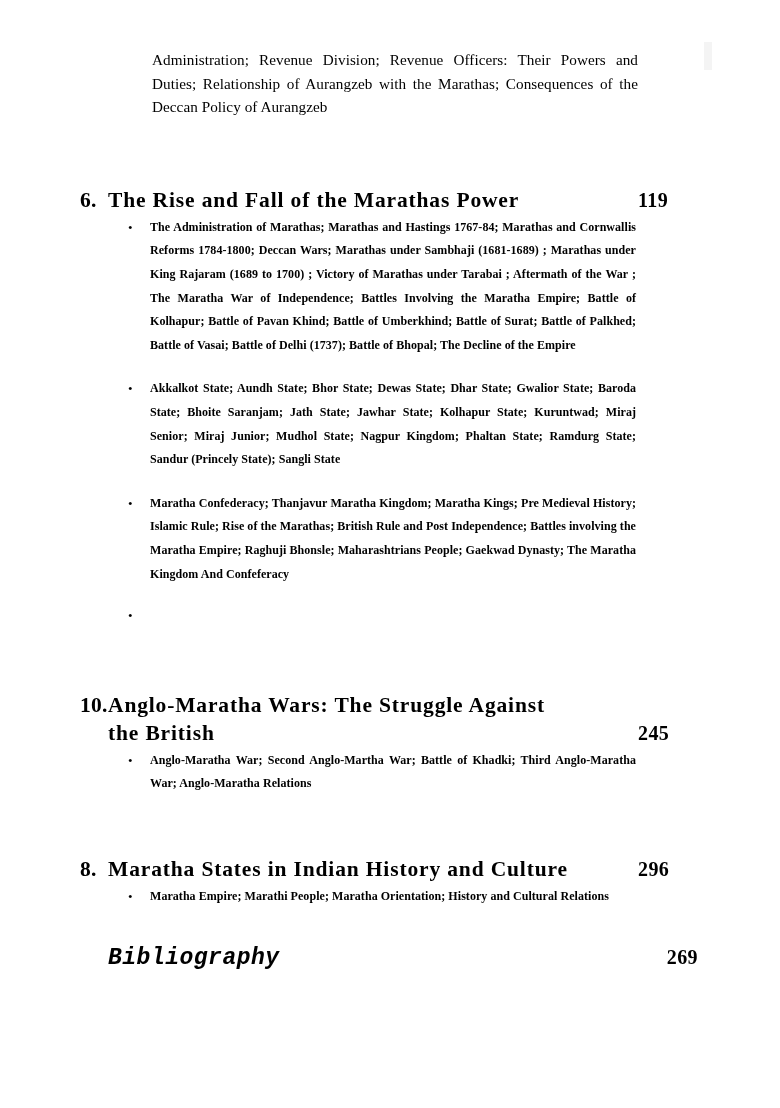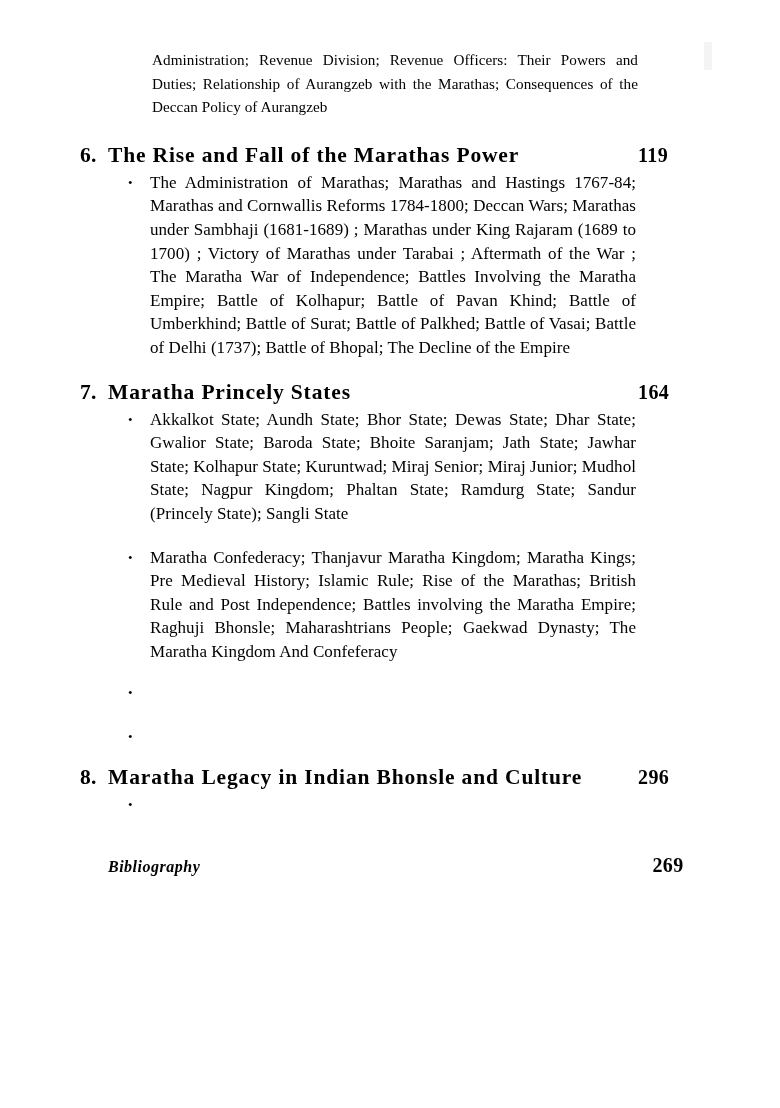--- a/index.html
+++ b/index.html
@@ -60,20 +60,21 @@
 
   
   .entry {
     position: relative;
   }
 
   .head-row {
     display: flex;
     align-items: flex-start;
     justify-content: space-between;
+    margin-top: 45px;
   }
 
   .head-title {
     font-weight: bold;
     font-size: 21.5px;
     line-height: 28px;
     letter-spacing: 0.85px;
     padding-left: 0;
     text-indent: 0;
     flex: 0 1 auto;
@@ -118,48 +119,50 @@
   .bullet {
     flex: 0 0 22px;
     font-size: 13px;
     line-height: 23.6px;
     text-align: left;
     padding-top: 0px;
   }
   .desc-text {
     flex: 0 1 auto;
     width: 486px;
-    font-size: 17px;
+    font-size: 12px;
     line-height: 23.6px;
     text-align: justify;
     text-justify: inter-word;
     letter-spacing: 0.05px;
+    font-weight: bold;
   }
 
   
   .backmatter {
     display: flex;
     align-items: baseline;
     justify-content: space-between;
   }
   .bm-title {
     font-weight: bold;
     font-style: italic;
-    font-size: 16px;
+    font-size: 23px;
     line-height: 30px;
     letter-spacing: 0.5px;
     padding-left: 28px;
+    font-family: Liberation Mono, monospace;
   }
   .bm-page {
     font-weight: bold;
     font-size: 20px;
     line-height: 30px;
     letter-spacing: 0.4px;
     width: 60px;
-    text-align: center;
+    text-align: right;
     flex: 0 0 60px;
   }
 
   
   .sp-22 { height: 22px; }
   .sp-18 { height: 18px; }
   .sp-16 { height: 16px; }
   .sp-14 { height: 14px; }
   .sp-34 { height: 34px; }
 </style>
@@ -185,68 +188,71 @@
       </div>
       <div class="desc">
         <span class="bullet">•</span>
         <span class="desc-text">The Administration of Marathas; Marathas and Hastings 1767-84; Marathas and Cornwallis Reforms 1784-1800; Deccan Wars; Marathas under Sambhaji (1681-1689) ; Marathas under King Rajaram (1689 to 1700) ; Victory of Marathas under Tarabai ; Aftermath of the War ; The Maratha War of Independence; Battles Involving the Maratha Empire; Battle of Kolhapur; Battle of Pavan Khind; Battle of Umberkhind; Battle of Surat; Battle of Palkhed; Battle of Vasai; Battle of Delhi (1737); Battle of Bhopal; The Decline of the Empire</span>
       </div>
     </div>
 
     <div class="sp-18"></div>
 
     <div class="entry">
+      <div class="desc">
+        <span class="bullet">•</span>
+        <span class="desc-text">Akkalkot State; Aundh State; Bhor State; Dewas State; Dhar State; Gwalior State; Baroda State; Bhoite Saranjam; Jath State; Jawhar State; Kolhapur State; Kuruntwad; Miraj Senior; Miraj Junior; Mudhol State; Nagpur Kingdom; Phaltan State; Ramdurg State; Sandur (Princely State); Sangli State</span>
+      </div>
+    </div>
+
+    <div class="sp-18"></div>
+
+    <div class="entry">
+      <div class="desc">
+        <span class="bullet">•</span>
+        <span class="desc-text">Maratha Confederacy; Thanjavur Maratha Kingdom; Maratha Kings; Pre Medieval History; Islamic Rule; Rise of the Marathas; British Rule and Post Independence; Battles involving the Maratha Empire; Raghuji Bhonsle; Maharashtrians People; Gaekwad Dynasty; The Maratha Kingdom And Confeferacy</span>
+      </div>
+    </div>
+
+    <div class="sp-16"></div>
+
+    <div class="entry">
+      <div class="desc">
+        <span class="bullet">•</span>
+      </div>
+    </div>
+
+    <div class="sp-18"></div>
+
+    <div class="entry">
       <div class="head-row">
         <div class="head-title head-body">
-          <span class="num">7.</span><span class="wrap">Maratha Princely States</span>
+          <span class="num">10.</span><span class="wrap">Anglo-Maratha Wars: The Struggle Against</span><br>
+          <span class="wrap">the British</span>
         </div>
-        <div class="pageno">164</div>
-      </div>
-      <div class="desc">
-        <span class="bullet">•</span>
-        <span class="desc-text">Akkalkot State; Aundh State; Bhor State; Dewas State; Dhar State; Gwalior State; Baroda State; Bhoite Saranjam; Jath State; Jawhar State; Kolhapur State; Kuruntwad; Miraj Senior; Miraj Junior; Mudhol State; Nagpur Kingdom; Phaltan State; Ramdurg State; Sandur (Princely State); Sangli State</span>
-      </div>
-    </div>
-
-    <div class="sp-18"></div>
-
-    <div class="entry">
-      <div class="desc">
-        <span class="bullet">•</span>
-        <span class="desc-text">Maratha Confederacy; Thanjavur Maratha Kingdom; Maratha Kings; Pre Medieval History; Islamic Rule; Rise of the Marathas; British Rule and Post Independence; Battles involving the Maratha Empire; Raghuji Bhonsle; Maharashtrians People; Gaekwad Dynasty; The Maratha Kingdom And Confeferacy</span>
-      </div>
-    </div>
-
-    <div class="sp-16"></div>
-
-    <div class="entry">
-      <div class="desc">
-        <span class="bullet">•</span>
-      </div>
-    </div>
-
-    <div class="sp-18"></div>
-
-    <div class="entry">
-      <div class="desc">
-        <span class="bullet">•</span>
+        <div class="pageno shift-1">245</div>
+      </div>
+      <div class="desc">
+        <span class="bullet">•</span>
+        <span class="desc-text">Anglo-Maratha War; Second Anglo-Martha War; Battle of Khadki; Third Anglo-Maratha War; Anglo-Maratha Relations</span>
       </div>
     </div>
 
     <div class="sp-14"></div>
 
     <div class="entry">
       <div class="head-row">
         <div class="head-title head-body">
-          <span class="num">8.</span><span class="wrap">Maratha Legacy in Indian Bhonsle and Culture</span>
+          <span class="num">8.</span><span class="wrap">Maratha States in Indian History and Culture</span>
         </div>
         <div class="pageno">296</div>
       </div>
       <div class="desc">
         <span class="bullet">•</span>
+        <span class="desc-text">Maratha Empire; Marathi People; Maratha Orientation; History and Cultural Relations</span>
       </div>
     </div>
 
     <div class="sp-34"></div>
 
     <div class="backmatter">
       <div class="bm-title">Bibliography</div>
       <div class="bm-page">269</div>
     </div>
 

